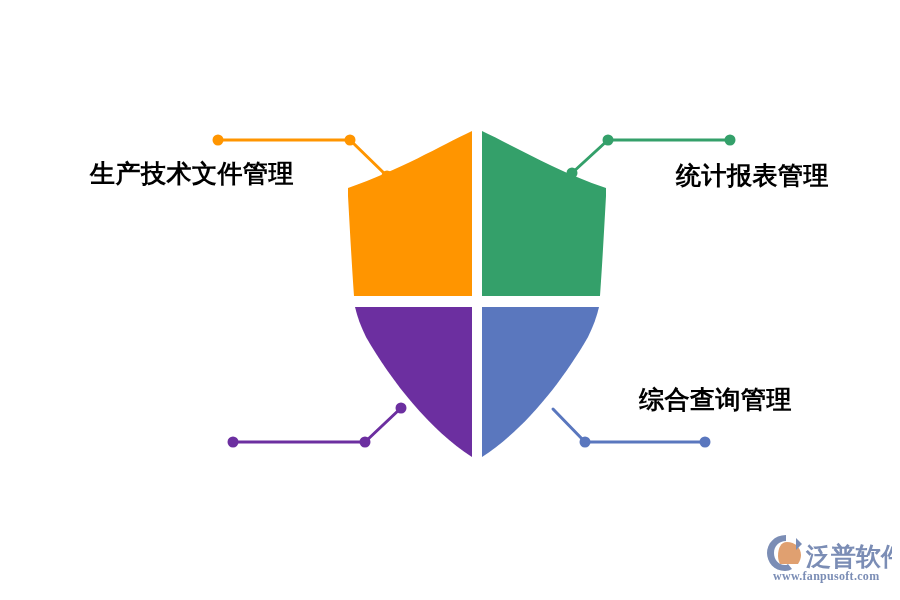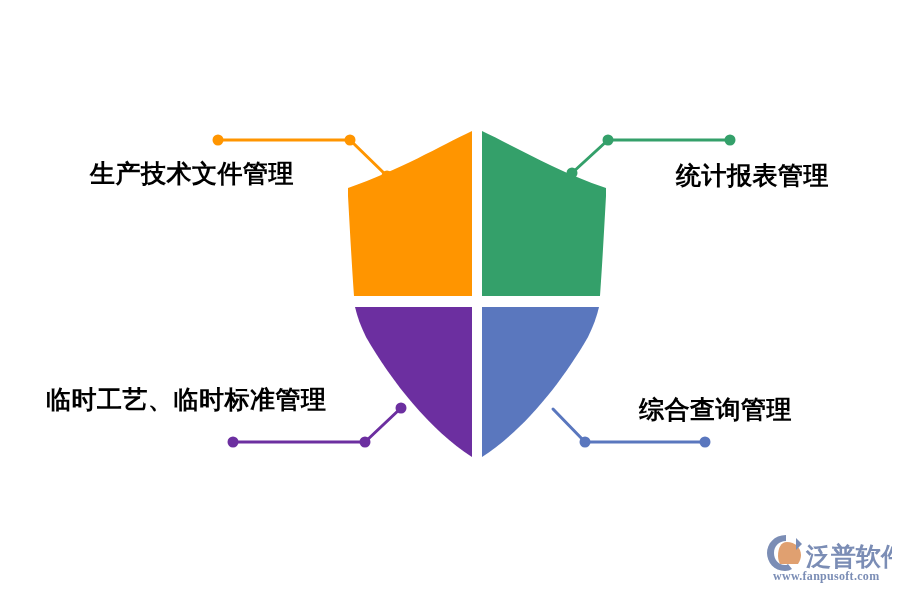--- a/index.html
+++ b/index.html
@@ -51,21 +51,21 @@
   #label-statistics {
     left: 676px;
     top: 162px;
   }
   #label-temporary {
     left: 46px;
     top: 386px;
   }
   #label-query {
     left: 639px;
-    top: 396px;
+    top: 386px;
   }
   #logo {
     position: absolute;
     left: 766px;
     top: 531px;
     width: 126px;
     height: 52px;
   }
   #logo-svg {
     display: block;
@@ -134,21 +134,20 @@
       <circle cx="705" cy="442" r="5.5" fill="#5A77BE"></circle>
       <circle cx="585" cy="442" r="5.5" fill="#5A77BE"></circle>
     </g>
 
   </svg>
 
   <div class="label label-left" id="label-production">生产技术文件管理</div>
 
   <div class="label label-right" id="label-statistics">统计报表管理</div>
 
-  <div class="label label-left" id="label-temporary">临时工艺、临时标准管理</div>
 
   <div class="label label-right" id="label-query">综合查询管理</div>
 
   <div id="logo">
     <svg id="logo-svg" viewBox="0 0 126 52" xmlns="http://www.w3.org/2000/svg">
 
       <g>
         <path d="M 20,4
                  C 8,4 1,13 1,22
                  C 1,31 8,40 19,40

